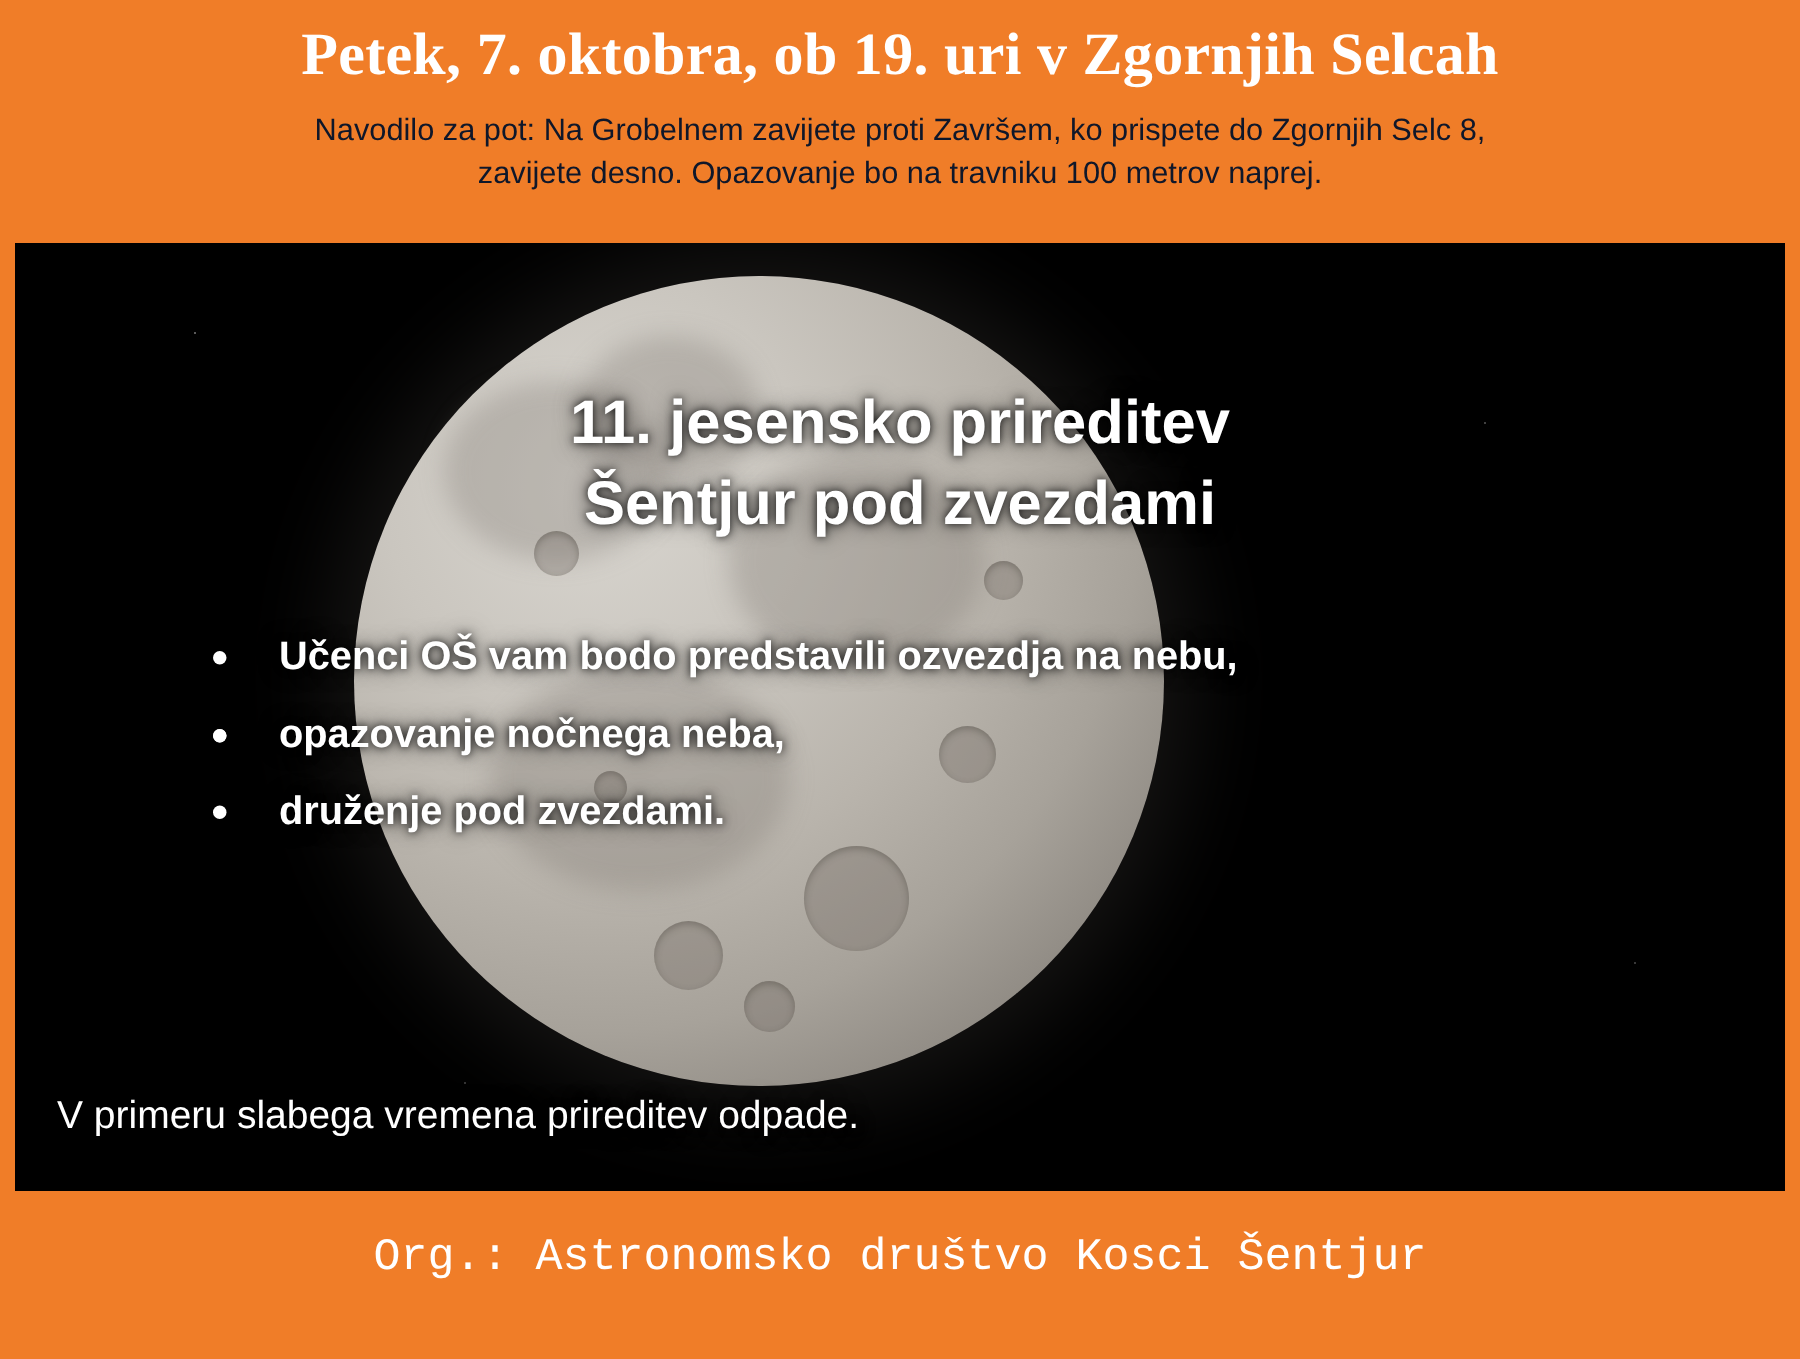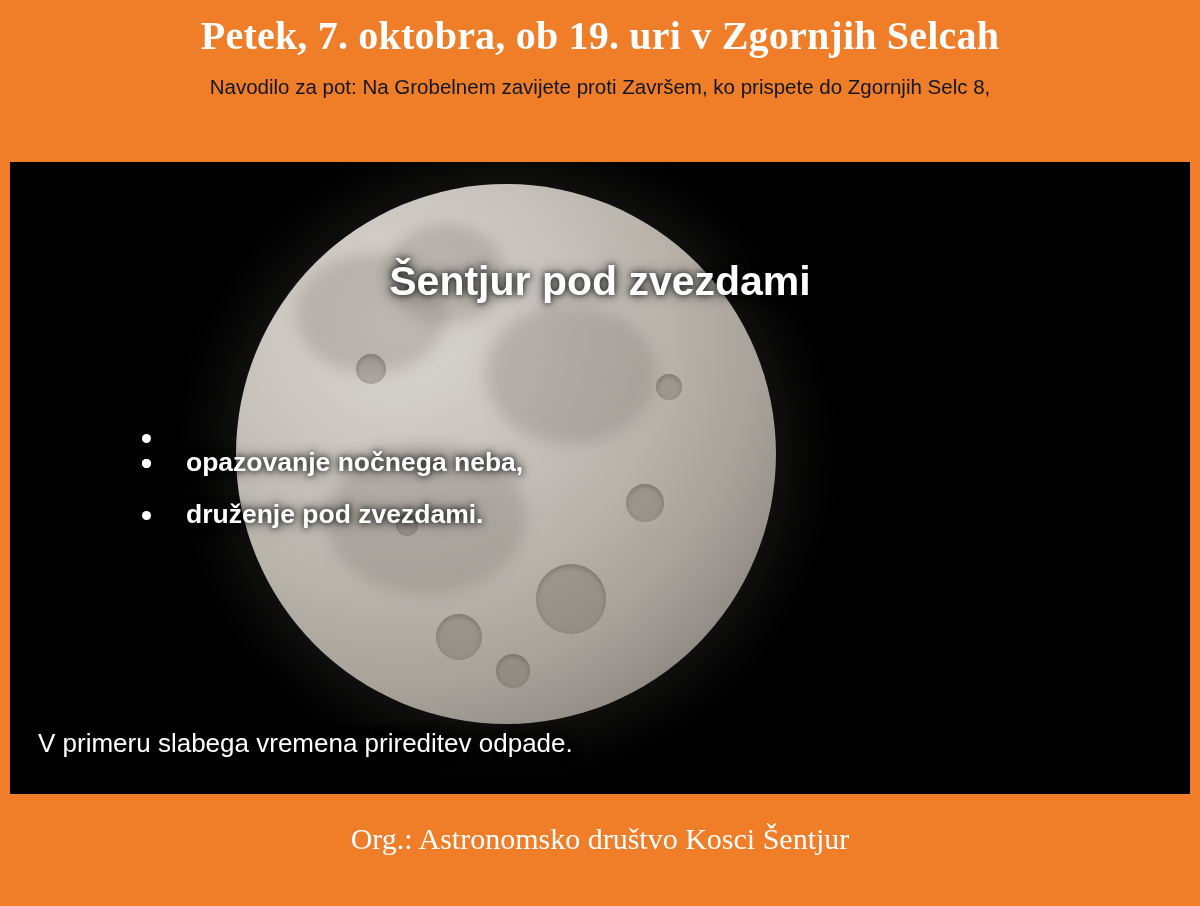--- a/index.html
+++ b/index.html
@@ -172,58 +172,61 @@
     top: 794px;
     width: 1200px;
     height: 112px;
     background: #f07d28;
   }
   .footer-text {
     text-align: center;
     color: #ffffff;
     font-size: 30px;
     padding-top: 28px;
-    font-family: Liberation Serif, serif;
+    font-family: Liberation Mono, monospace;
   }
 </style>
 </head>
 <body>
 
 <div class="poster">
 
   <div class="header">
     <div class="header-title">Petek, 7. oktobra, ob 19. uri  v Zgornjih Selcah</div>
     <div class="header-note">
       <span class="line">Navodilo za pot: Na Grobelnem zavijete  proti Završem, ko prispete do Zgornjih Selc  8,</span>
+      <span class="line">zavijete desno. Opazovanje bo na travniku 100 metrov naprej.</span>
     </div>
   </div>
 
   <div class="photo">
     <div class="moon">
       <div class="mare" style="left:60px; top:70px; width:150px; height:120px;"></div>
       <div class="mare" style="left:150px; top:40px; width:120px; height:100px;"></div>
       <div class="mare" style="left:250px; top:120px; width:170px; height:140px;"></div>
       <div class="mare" style="left:90px; top:260px; width:200px; height:150px;"></div>
       <div class="crater" style="left:300px; top:380px; width:70px; height:70px;"></div>
       <div class="crater" style="left:200px; top:430px; width:46px; height:46px;"></div>
       <div class="crater" style="left:390px; top:300px; width:38px; height:38px;"></div>
       <div class="crater" style="left:120px; top:170px; width:30px; height:30px;"></div>
       <div class="crater" style="left:420px; top:190px; width:26px; height:26px;"></div>
       <div class="crater" style="left:260px; top:470px; width:34px; height:34px;"></div>
       <div class="crater" style="left:160px; top:330px; width:22px; height:22px;"></div>
     </div>
 
     <div class="photo-content">
       <div class="event-title">
+        <span class="line">11. jesensko prireditev</span>
         <span class="line">Šentjur pod zvezdami</span>
       </div>
 
       <ul class="bullets">
         <li>
           <span class="dot"></span>
+          <span>Učenci OŠ vam bodo predstavili ozvezdja  na nebu,</span>
         </li>
         <li>
           <span class="dot"></span>
         </li>
         <li>
           <span class="dot"></span>
           <span>opazovanje nočnega neba,</span>
         </li>
         <li>
           <span class="dot"></span>

